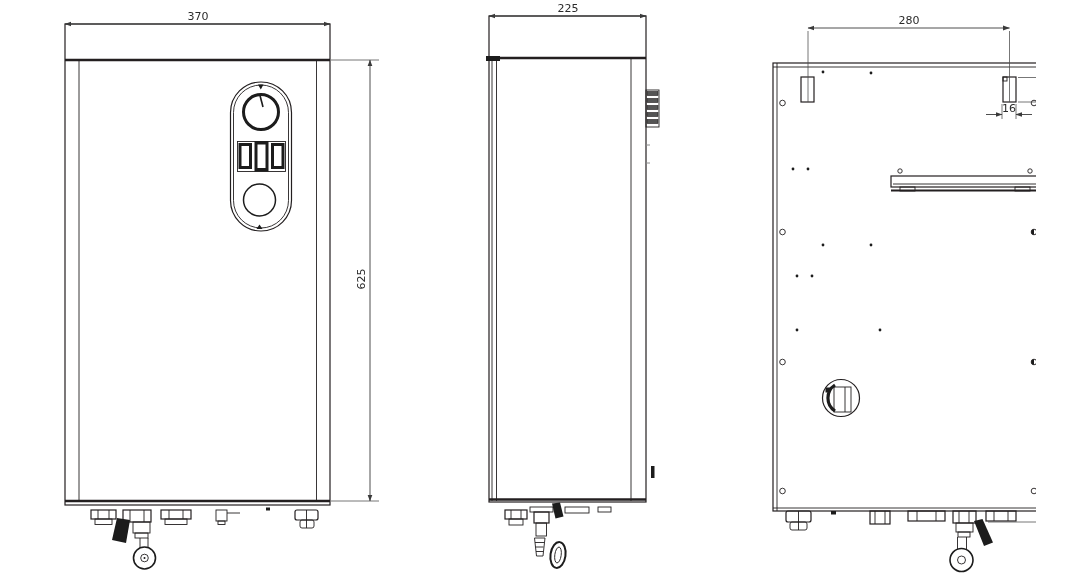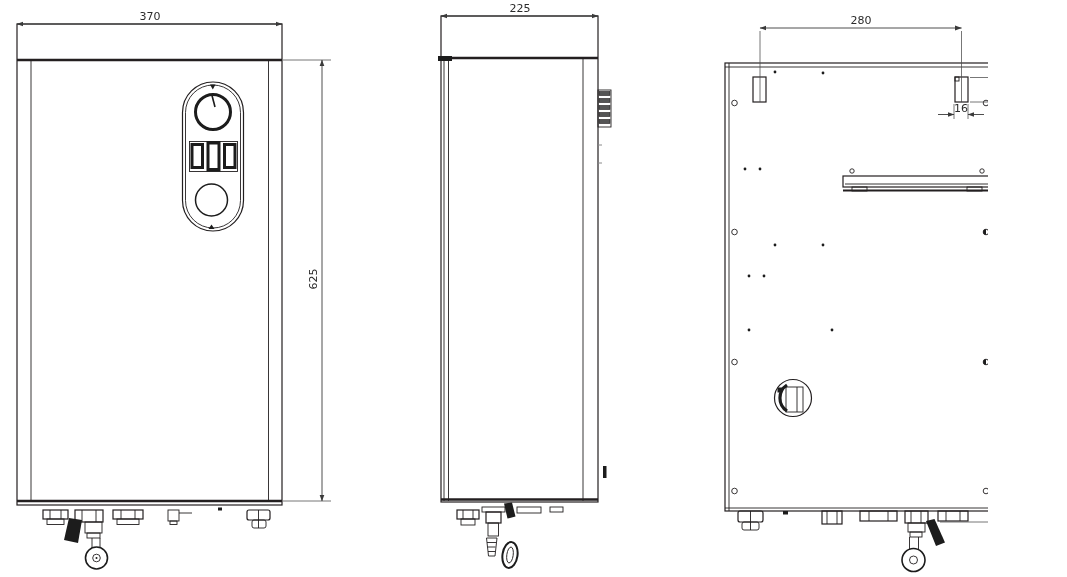--- a/index.html
+++ b/index.html
@@ -1,16 +1,16 @@
 <!DOCTYPE html>
 <html><head>
 <meta charset="utf-8">
 <style>
   html,body{margin:0;padding:0;background:#ffffff;}
-  .stage{width:988px;height:577px;position:relative;background:#ffffff;overflow:hidden;}
+  .stage{width:988px;height:577px;position:relative;background:#ffffff;overflow:hidden;padding-left:48px;}
   svg{display:block;}
   .ln{stroke:#231f20;fill:none;stroke-width:1.2;}
   .thin{stroke:#231f20;fill:none;stroke-width:0.9;}
   .thk{stroke:#231f20;fill:none;stroke-width:2.4;}
   .solid{fill:#1c1c1c;stroke:none;}
   .dim{stroke:#3a3a3a;fill:none;stroke-width:0.9;}
   .ext{stroke:#4a4a4a;fill:none;stroke-width:0.75;}
   .dimtxt{font-family:"DejaVu Sans",sans-serif;font-size:11px;fill:#2b2b2b;}
   .gray{stroke:#8a8a8a;stroke-width:1;fill:none;}
   .rib{fill:#555;stroke:#231f20;stroke-width:0.6;}

